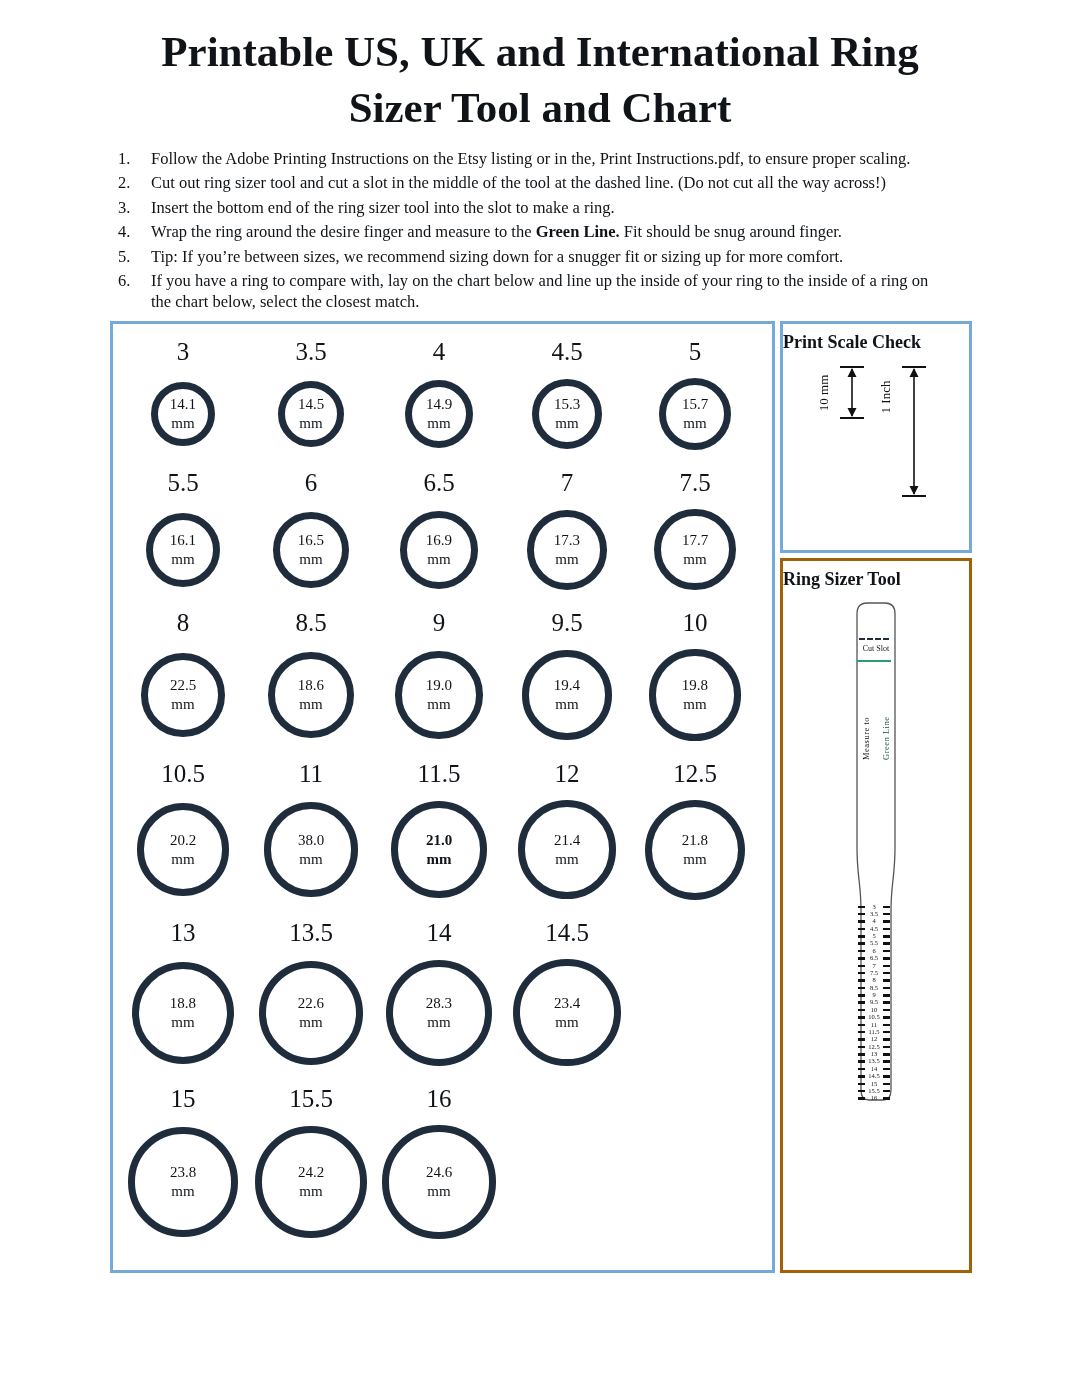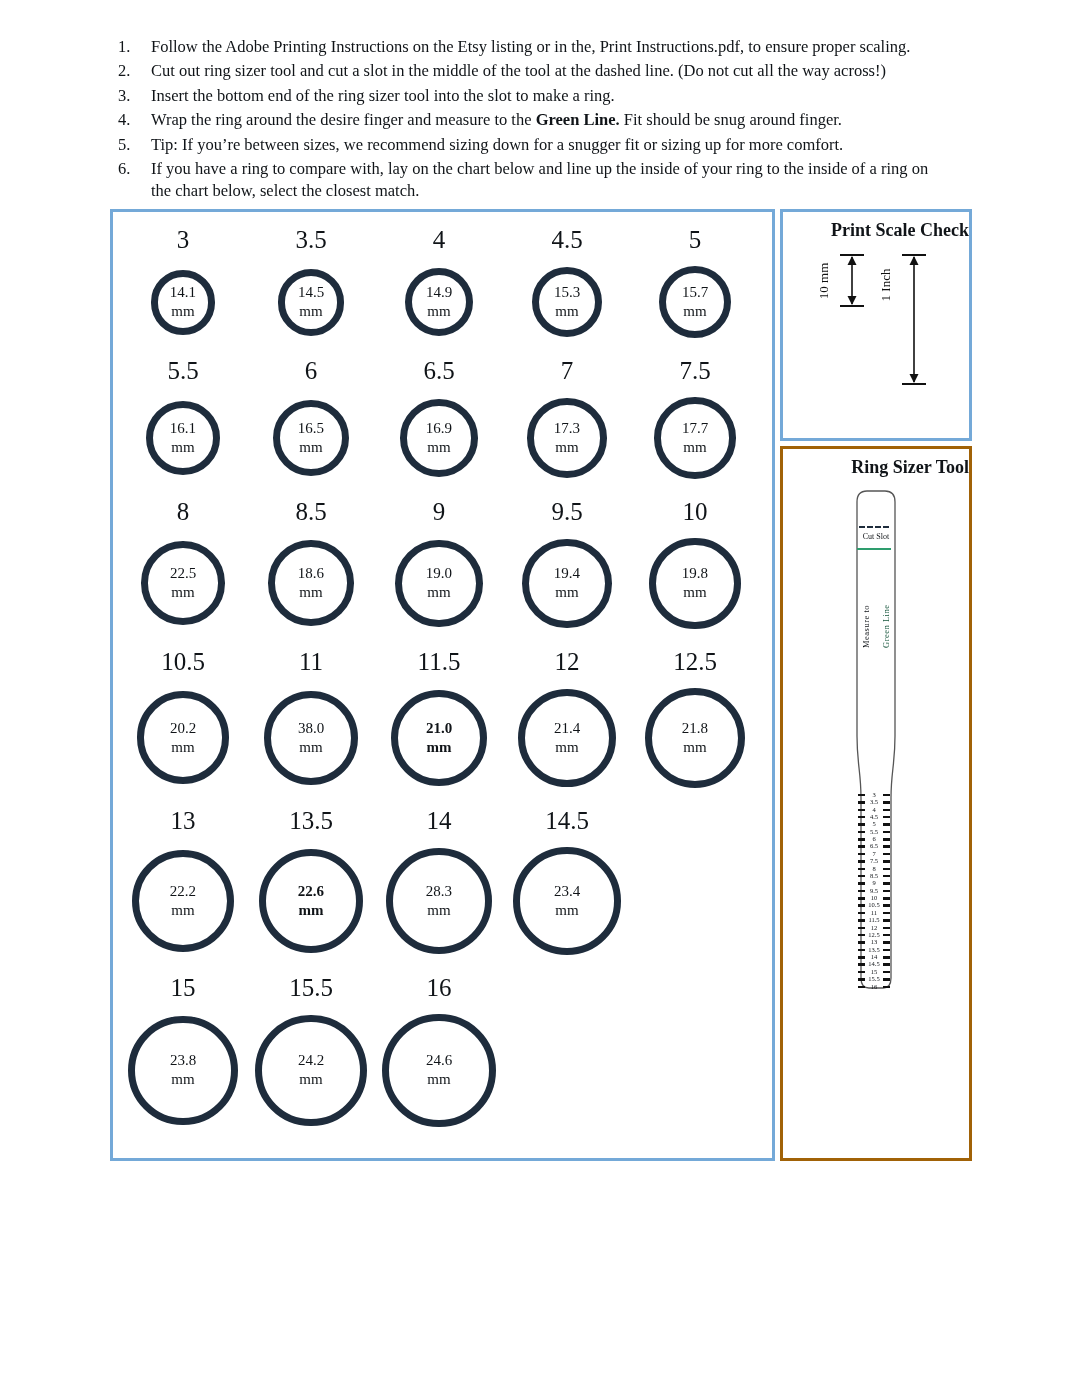--- a/index.html
+++ b/index.html
@@ -10,21 +10,21 @@
   .instructions{margin:12px 130px 0 118px;}
   .inst-row{display:flex;font-size:16.5px;line-height:1.3;margin-bottom:3px;}
   .inst-num{width:33px;flex:none;}
   .inst-text{flex:1;}
   .bold{font-weight:bold;}
   .main{display:flex;margin:8px 0 0 110px;gap:5px;align-items:stretch;}
   .chart-box{width:665px;height:952px;border:3px solid #74a9d8;padding:2px 0 0 6px;overflow:hidden;}
   .right-col{width:192px;display:flex;flex-direction:column;gap:5px;}
   .scale-box{height:232px;border:3px solid #74a9d8;overflow:hidden;}
   .tool-box{flex:1;border:3px solid #a16207;overflow:hidden;}
-  .panel-title{font-weight:bold;font-size:18px;text-align:right;margin-top:8px;}
+  .panel-title{font-weight:bold;font-size:18px;text-align:left;margin-top:8px;}
   .ring-row{display:flex;margin-top:12px;}
   .ring-cell{width:128px;display:flex;flex-direction:column;align-items:center;}
   .ring-size{font-size:25px;margin-bottom:5px;}
   .ring-wrap{display:flex;align-items:center;justify-content:center;}
   .ring-circle{border:7px solid #1e2c3c;border-radius:50%;display:flex;flex-direction:column;align-items:center;justify-content:center;font-size:15px;line-height:1.25;background:#fff;text-align:right;}
   .scale-svg{display:block;margin:4px auto 0;}
   .tool-wrap{position:relative;width:60px;height:508px;margin:8px auto 0;}
   .tool-outline{position:absolute;top:0;left:0;}
   .cut-dash{position:absolute;top:40px;left:13px;width:30px;border-top:2px dashed #1e2c3c;}
   .cut-label{position:absolute;top:46px;left:0;width:100%;text-align:center;font-size:8px;}
@@ -36,20 +36,22 @@
   .ruler-row{display:flex;align-items:center;justify-content:space-between;height:6px;}
   .tick{width:7px;height:2.5px;background:#111;display:inline-block;}
   .ruler-num{font-size:6.5px;line-height:1;}
 </style>
 </head>
 <body>
 
 <div class="page">
 
   <div class="title">
+    <div>Printable US, UK and International Ring</div>
+    <div>Sizer Tool and Chart</div>
   </div>
 
   <div class="instructions">
       <div class="inst-row">
         <div class="inst-num">1.</div>
         <div class="inst-text"><span>Follow the Adobe Printing Instructions on the Etsy listing or in the, Print Instructions.pdf, to ensure proper scaling.</span></div>
       </div>
       <div class="inst-row">
         <div class="inst-num">2.</div>
         <div class="inst-text"><span>Cut out ring sizer tool and cut a slot in the middle of the tool at the dashed line. (Do not cut all the way across!)</span></div>
@@ -262,29 +264,29 @@
                   <div>mm</div>
                 </div>
               </div>
             </div>
           </div>
           <div class="ring-row">
             <div class="ring-cell">
               <div class="ring-size">13</div>
               <div class="ring-wrap" style="height: 121.64px;">
                 <div class="ring-circle" style="width: 102.12px; height: 102.12px;">
-                  <div>22.2</div>
+                  <div>18.8</div>
                   <div>mm</div>
                 </div>
               </div>
             </div>
             <div class="ring-cell">
               <div class="ring-size">13.5</div>
               <div class="ring-wrap" style="height: 121.64px;">
-                <div class="ring-circle" style="width: 103.96px; height: 103.96px; font-weight: bold;">
+                <div class="ring-circle" style="width: 103.96px; height: 103.96px;">
                   <div>22.6</div>
                   <div>mm</div>
                 </div>
               </div>
             </div>
             <div class="ring-cell">
               <div class="ring-size">14</div>
               <div class="ring-wrap" style="height: 121.64px;">
                 <div class="ring-circle" style="width: 105.8px; height: 105.8px;">
                   <div>28.3</div>

